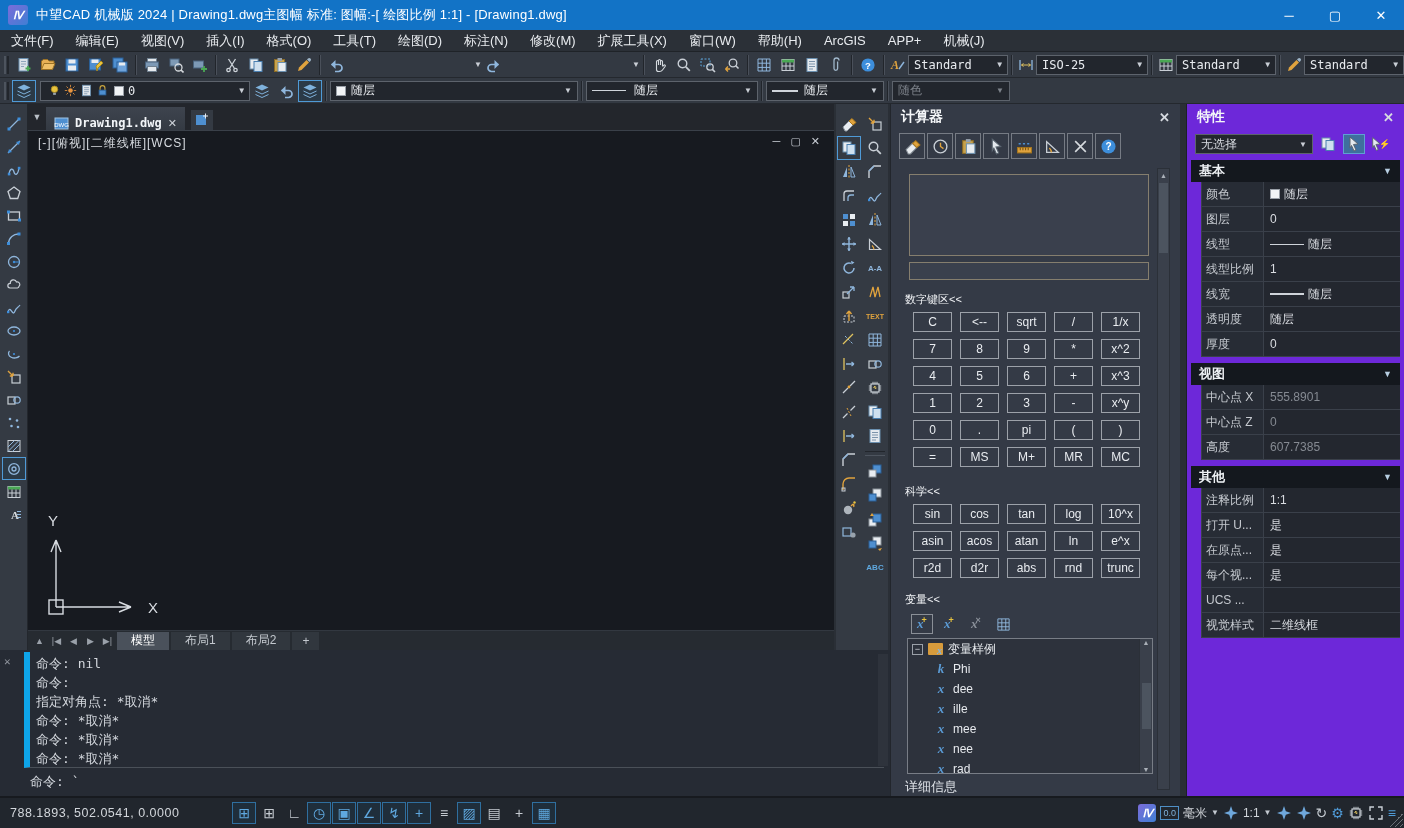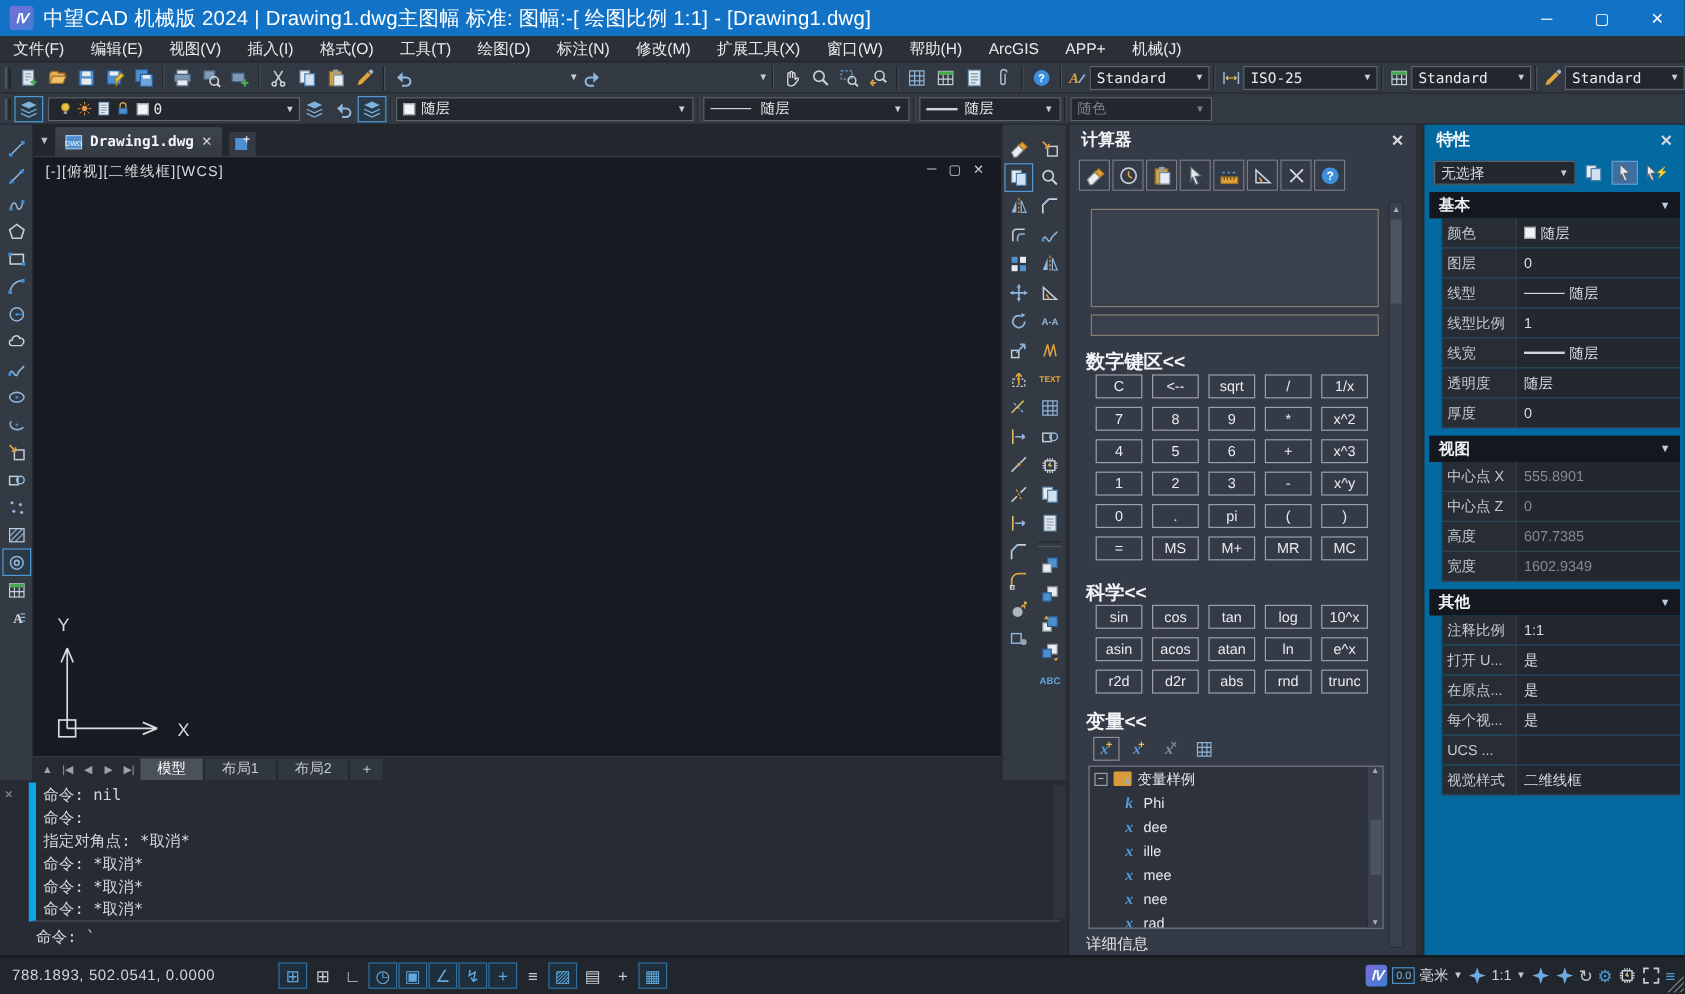--- a/index.html
+++ b/index.html
@@ -10,42 +10,42 @@
   .ib svg{width:16px;height:16px;display:block}
   .ib.sm{width:20px}
   .sepv{width:2px;height:20px;border-left:1px solid #21252b;border-right:1px solid #4a505a;margin:0 3px;flex:0 0 auto}
   .darr{font-size:8px;color:#c9ced5;margin-left:auto;padding-left:3px}
   .combo{display:flex;align-items:center;height:20px;background:#22262d;border:1px solid #5d636c;color:#e8ebef;font:12px "DejaVu Sans Mono",monospace;padding:0 5px;flex:0 0 auto}
   .glyph{font-size:14px;line-height:1;color:#c3c9d0}
 
   
   .titlebar{position:absolute;left:0;top:0;width:1404px;height:30px;background:#1273c6;display:flex;align-items:center;color:#fff}
   .logo{width:20px;height:20px;border-radius:3px;margin:0 8px 0 8px;background:linear-gradient(135deg,#7b6cd9,#3f7fd4);display:flex;align-items:center;justify-content:center;color:#fff;font-size:11px;font-style:italic;font-weight:bold}
-  .wtitle{font-size:17px;letter-spacing:.2px}
+  .wtitle{font-size:13px;letter-spacing:.2px}
   .wbtns{margin-left:auto;display:flex}
   .wbtn{width:46px;height:30px;display:flex;align-items:center;justify-content:center;font-size:13px;color:#fff}
 
   
   .menubar{position:absolute;left:0;top:30px;width:1404px;height:22px;background:#2b3037;display:flex;align-items:center;border-bottom:1px solid #1f2328}
   .mitem{padding:0 11px;font-size:13px;color:#e8ebef;height:22px;display:flex;align-items:center}
 
   
   .tb{position:absolute;left:0;width:1404px;height:26px;background:#333942;display:flex;align-items:center;padding-left:4px;border-bottom:1px solid #24282e}
   .tb1{top:52px}.tb2{top:78px}
   .grip{width:5px;height:18px;border-left:2px solid #4d545e;border-right:2px solid #22262c;margin-right:3px;flex:0 0 auto}
 
   
   .lefttb{position:absolute;left:0;top:104px;width:28px;height:546px;background:#343a43;border-right:1px solid #23272d;display:flex;flex-direction:column;align-items:center;padding-top:8px}
   .lefttb .ib{width:24px;height:23px}
   .seltool{border:1px solid #4f9ad6;background:#2b3a47}
 
   .docarea{position:absolute;left:28px;top:104px;width:806px;height:546px;background:#171a20;display:flex;flex-direction:column}
   .tabbar{height:26px;background:#23262c;display:flex;align-items:flex-end}
   .tabmenu{width:18px;height:26px;display:flex;align-items:center;justify-content:center;color:#b9bfc7;font-size:9px}
-  .dtab{height:23px;background:linear-gradient(#3e444e,#343a43);border:1px solid #1d2averd126;border-bottom:none;display:flex;align-items:center;padding:12px 8px;gap:6px}
+  .dtab{height:23px;background:linear-gradient(#3e444e,#343a43);border:1px solid #1d2averd126;border-bottom:none;display:flex;align-items:flex-end;padding:0 8px;gap:6px}
   .dtab .tname{font:bold 12px "DejaVu Sans Mono",monospace;color:#f2f5f8}
   .tclose{color:#cfd4da;font-size:11px}
   .newtab{width:22px;height:20px;background:#343a43;margin-left:6px;display:flex;align-items:center;justify-content:center}
 
   .canvas{position:relative;flex:1;background:#171a20;border-top:1px solid #3a4049}
   .vplabel{position:absolute;left:10px;top:4px;font-size:12px;color:#d8dce1;letter-spacing:1px}
   .vpbtns{position:absolute;right:14px;top:4px;display:flex;gap:10px;color:#c9ced5;font-size:11px}
   .ucs{position:absolute;left:8px;bottom:8px}
 
   .laytabs{height:20px;background:#262b31;display:flex;align-items:center;gap:2px;padding-left:4px;border-top:1px solid #323840}
@@ -63,39 +63,39 @@
   .ptitle{height:26px;display:flex;align-items:center;padding:0 10px;font-size:14px;font-weight:bold;color:#f4f6f8}
   .pclose{margin-left:auto;color:#d6dae0;font-size:13px}
   .ctb{display:flex;gap:2px;padding:3px 8px 6px 8px}
   .cbtnic{width:26px;height:26px;border:1px solid #767b84;display:flex;align-items:center;justify-content:center}
   .cbtnic svg{width:17px;height:17px}
   .chist{position:absolute;left:18px;top:70px;width:240px;height:82px;border:1px solid #857e6e;background:#3a404d}
   .cinput{position:absolute;left:18px;top:158px;width:240px;height:18px;border:1px solid #857e6e;background:#3a404d}
   .csbar{position:absolute;right:10px;top:64px;width:13px;height:622px;background:#3a404b;border:1px solid #2b3038}
   .csbar .sarr{height:13px;display:flex;align-items:center;justify-content:center;font-size:7px;color:#aab0b8}
   .csbar .sthumb{position:absolute;left:1px;top:14px;width:9px;height:70px;background:#4c545f}
-  .csec{position:absolute;left:14px;font-size:16px;font-weight:bold;color:#f2f4f7}
+  .csec{position:absolute;left:14px;font-size:11px;font-weight:normal;color:#f2f4f7}
   .cgrid{position:absolute;left:22px;display:grid;grid-template-columns:repeat(5,39px);gap:7px 8px}
   .ckey{height:20px;border:1px solid #9ca1a9;background:transparent;color:#e9ecf0;font:12px "Liberation Sans",sans-serif;display:flex;align-items:center;justify-content:center}
   .vtools{position:absolute;left:20px;top:510px;display:flex;gap:5px;align-items:center}
   .vtool{width:22px;height:20px;display:flex;align-items:center;justify-content:center;font:italic bold 13px "Liberation Serif",serif;color:#5b9bd5}
   .vtool.boxed{border:1px solid #8a8f97}
   .vtool .plus{font:bold 9px "Liberation Sans";color:#e8c33f;margin-left:-2px;margin-top:-8px}
   .tree{position:absolute;left:16px;top:534px;width:246px;height:136px;border:1px solid #787d86;background:#2d323c;overflow:hidden}
   .trow{display:flex;align-items:center;height:20px;font-size:12px;color:#e7eaee;gap:5px}
   .texp{width:11px;height:11px;border:1px solid #9aa0a8;background:#2d323c;color:#d8dce1;font-size:9px;line-height:9px;text-align:center;margin-left:4px}
   .tfold{width:15px;height:12px;background:#d79b3c;border-radius:1px;position:relative}
   .tfold i{position:absolute;right:1px;bottom:-1px;font:italic bold 10px "Liberation Serif";color:#7db4e8}
   .tvar{width:14px;text-align:center;font:italic bold 13px "Liberation Serif",serif;color:#5b9bd5}
   .tsbar{position:absolute;right:0;top:0;width:13px;height:100%;background:#3a404b;border-left:1px solid #2b3038;display:flex;flex-direction:column;justify-content:space-between;align-items:center;font-size:7px;color:#aab0b8}
   .tsbar .sthumb{width:9px;height:46px;background:#4c545f}
   .cdetails{position:absolute;left:14px;top:674px;font-size:13px;color:#dfe3e8}
 
   
-  .props{position:absolute;left:1186px;top:104px;width:218px;height:692px;background:#0369a1;border-left:1px solid #1d2127}
+  .props{position:absolute;left:1186px;top:104px;width:218px;height:692px;background:#6d28d9;border-left:1px solid #1d2127}
   .psel{display:flex;align-items:center;gap:4px;padding:4px 6px 6px 8px}
   .pselcombo{width:118px;height:20px;border:1px solid #5d636c;background:#23272e;display:flex;align-items:center;padding:0 5px;font-size:12px;color:#d9dde2}
   .pico{width:22px;height:20px;display:flex;align-items:center;justify-content:center}
   .pico.hl{background:#3f6f9e;border:1px solid #5f9fd4}
   .psec{height:22px;background:#14181e;display:flex;align-items:center;padding:0 8px;margin:0 4px;font-size:13px;font-weight:bold;color:#eef1f4}
   .psec .chev{margin-left:auto;font-size:9px;color:#b8cfe2}
   .prows{margin:0 4px 6px 14px;border-left:1px solid #3a404a}
   .prow{display:flex;height:25px;border-bottom:1px solid #3a404a;font-size:12px}
   .plab{width:62px;display:flex;align-items:center;color:#c6cad0;background:#272c35;padding-left:4px;border-right:1px solid #3a404a;white-space:nowrap;overflow:hidden}
   .pval{flex:1;display:flex;align-items:center;gap:4px;color:#dadde2;background:#23272f;padding-left:6px;white-space:nowrap;overflow:hidden}
@@ -1297,26 +1297,20 @@
       <div class="pval ro">
             <span>0</span>
           </div>
     </div>
     <div class="prow">
       <div class="plab">高度</div>
       <div class="pval ro">
             <span>607.7385</span>
           </div>
     </div>
-    <div class="prow">
-      <div class="plab">宽度</div>
-      <div class="pval ro">
-            <span>1602.9349</span>
-          </div>
-    </div>
   </div>
 
   <div class="psec">
     <span>其他</span>
         <span class="chev">▼</span>
   </div>
   <div class="prows">
     <div class="prow">
       <div class="plab">注释比例</div>
       <div class="pval">

